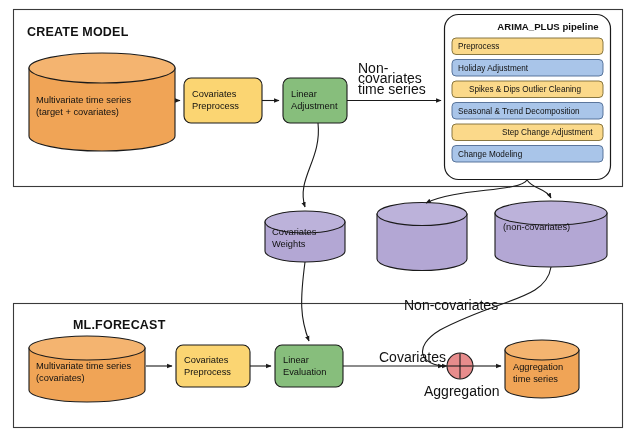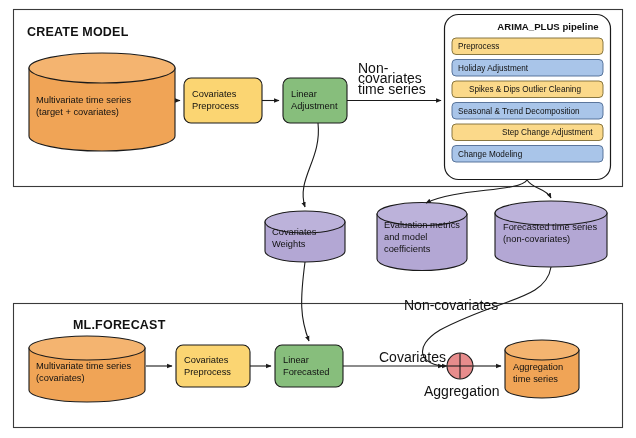--- a/index.html
+++ b/index.html
@@ -125,46 +125,40 @@
   <div class="lbl step-text" style="left:469px;top:85px;text-align:right;">Spikes &amp; Dips Outlier Cleaning</div>
   <div class="lbl step-text" style="left:458px;top:106.5px;">Seasonal &amp; Trend Decomposition</div>
   <div class="lbl step-text" style="left:458px;top:128px;margin-left:44px;">Step Change Adjustment</div>
   <div class="lbl step-text" style="left:458px;top:149.5px;">Change Modeling</div>
 
   <div class="lbl cyl-text" style="left:272px;top:227px;width:76px;">
     <div>Covariates</div>
     <div>Weights</div>
   </div>
 
-  <div class="lbl cyl-text" style="left:384px;top:220px;width:86px;">
-    <div>Evaluation metrics</div>
-    <div>and model</div>
-    <div>coefficients</div>
-  </div>
 
   <div class="lbl cyl-text" style="left:503px;top:222px;width:112px;">
-    <div>Forecasted time series</div>
     <div>(non-covariates)</div>
   </div>
 
   <div class="lbl frame-title" style="left:27px;top:318px;padding-left:46px;">ML.FORECAST</div>
 
   <div class="lbl cyl-text" style="left:36px;top:361px;width:120px;">
     <div>Multivariate time series</div>
     <div>(covariates)</div>
   </div>
 
   <div class="lbl node-text" style="left:184px;top:355px;width:66px;">
     <div>Covariates</div>
     <div>Preprocess</div>
   </div>
 
   <div class="lbl node-text" style="left:283px;top:355px;width:62px;">
     <div>Linear</div>
-    <div>Forecasted</div>
+    <div>Evaluation</div>
   </div>
 
   <div class="lbl edge-text" style="left:379px;top:352px;">Covariates</div>
 
   <div class="lbl edge-text" style="left:404px;top:300px;">Non-covariates</div>
 
   <div class="lbl edge-text" style="left:424px;top:386px;">Aggregation</div>
 
   <div class="lbl cyl-text" style="left:513px;top:362px;width:70px;">
     <div>Aggregation</div>

